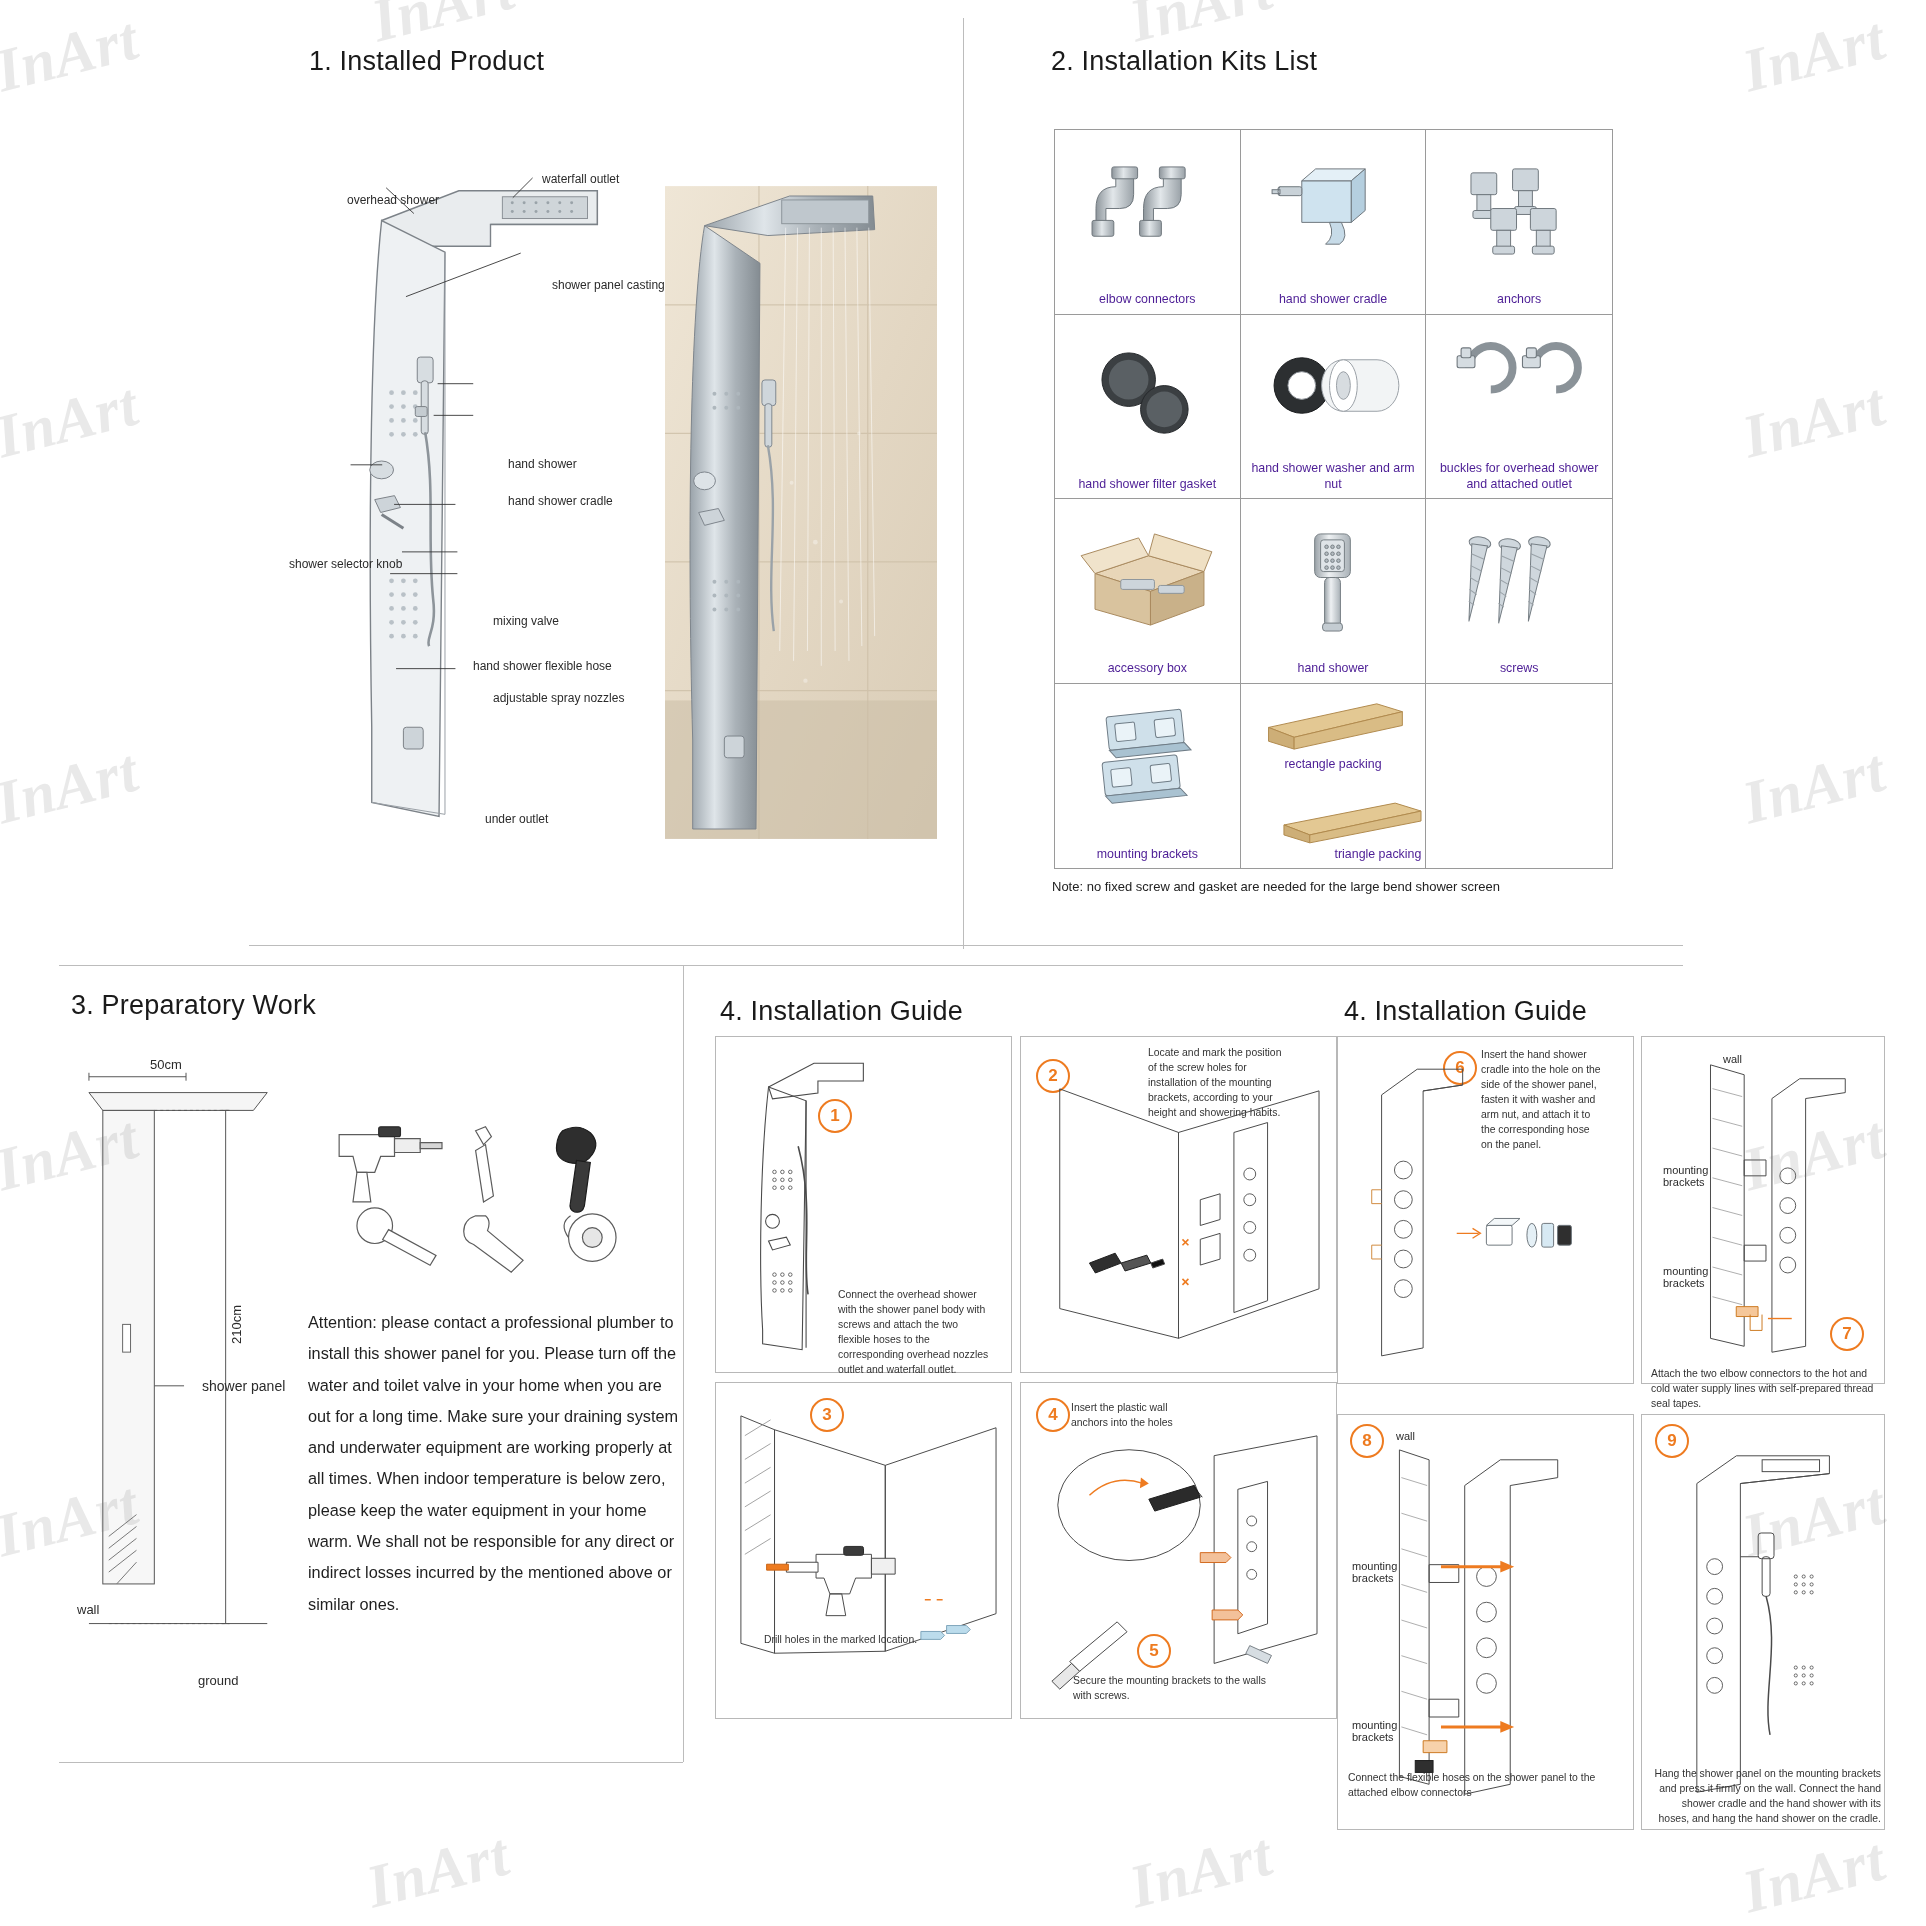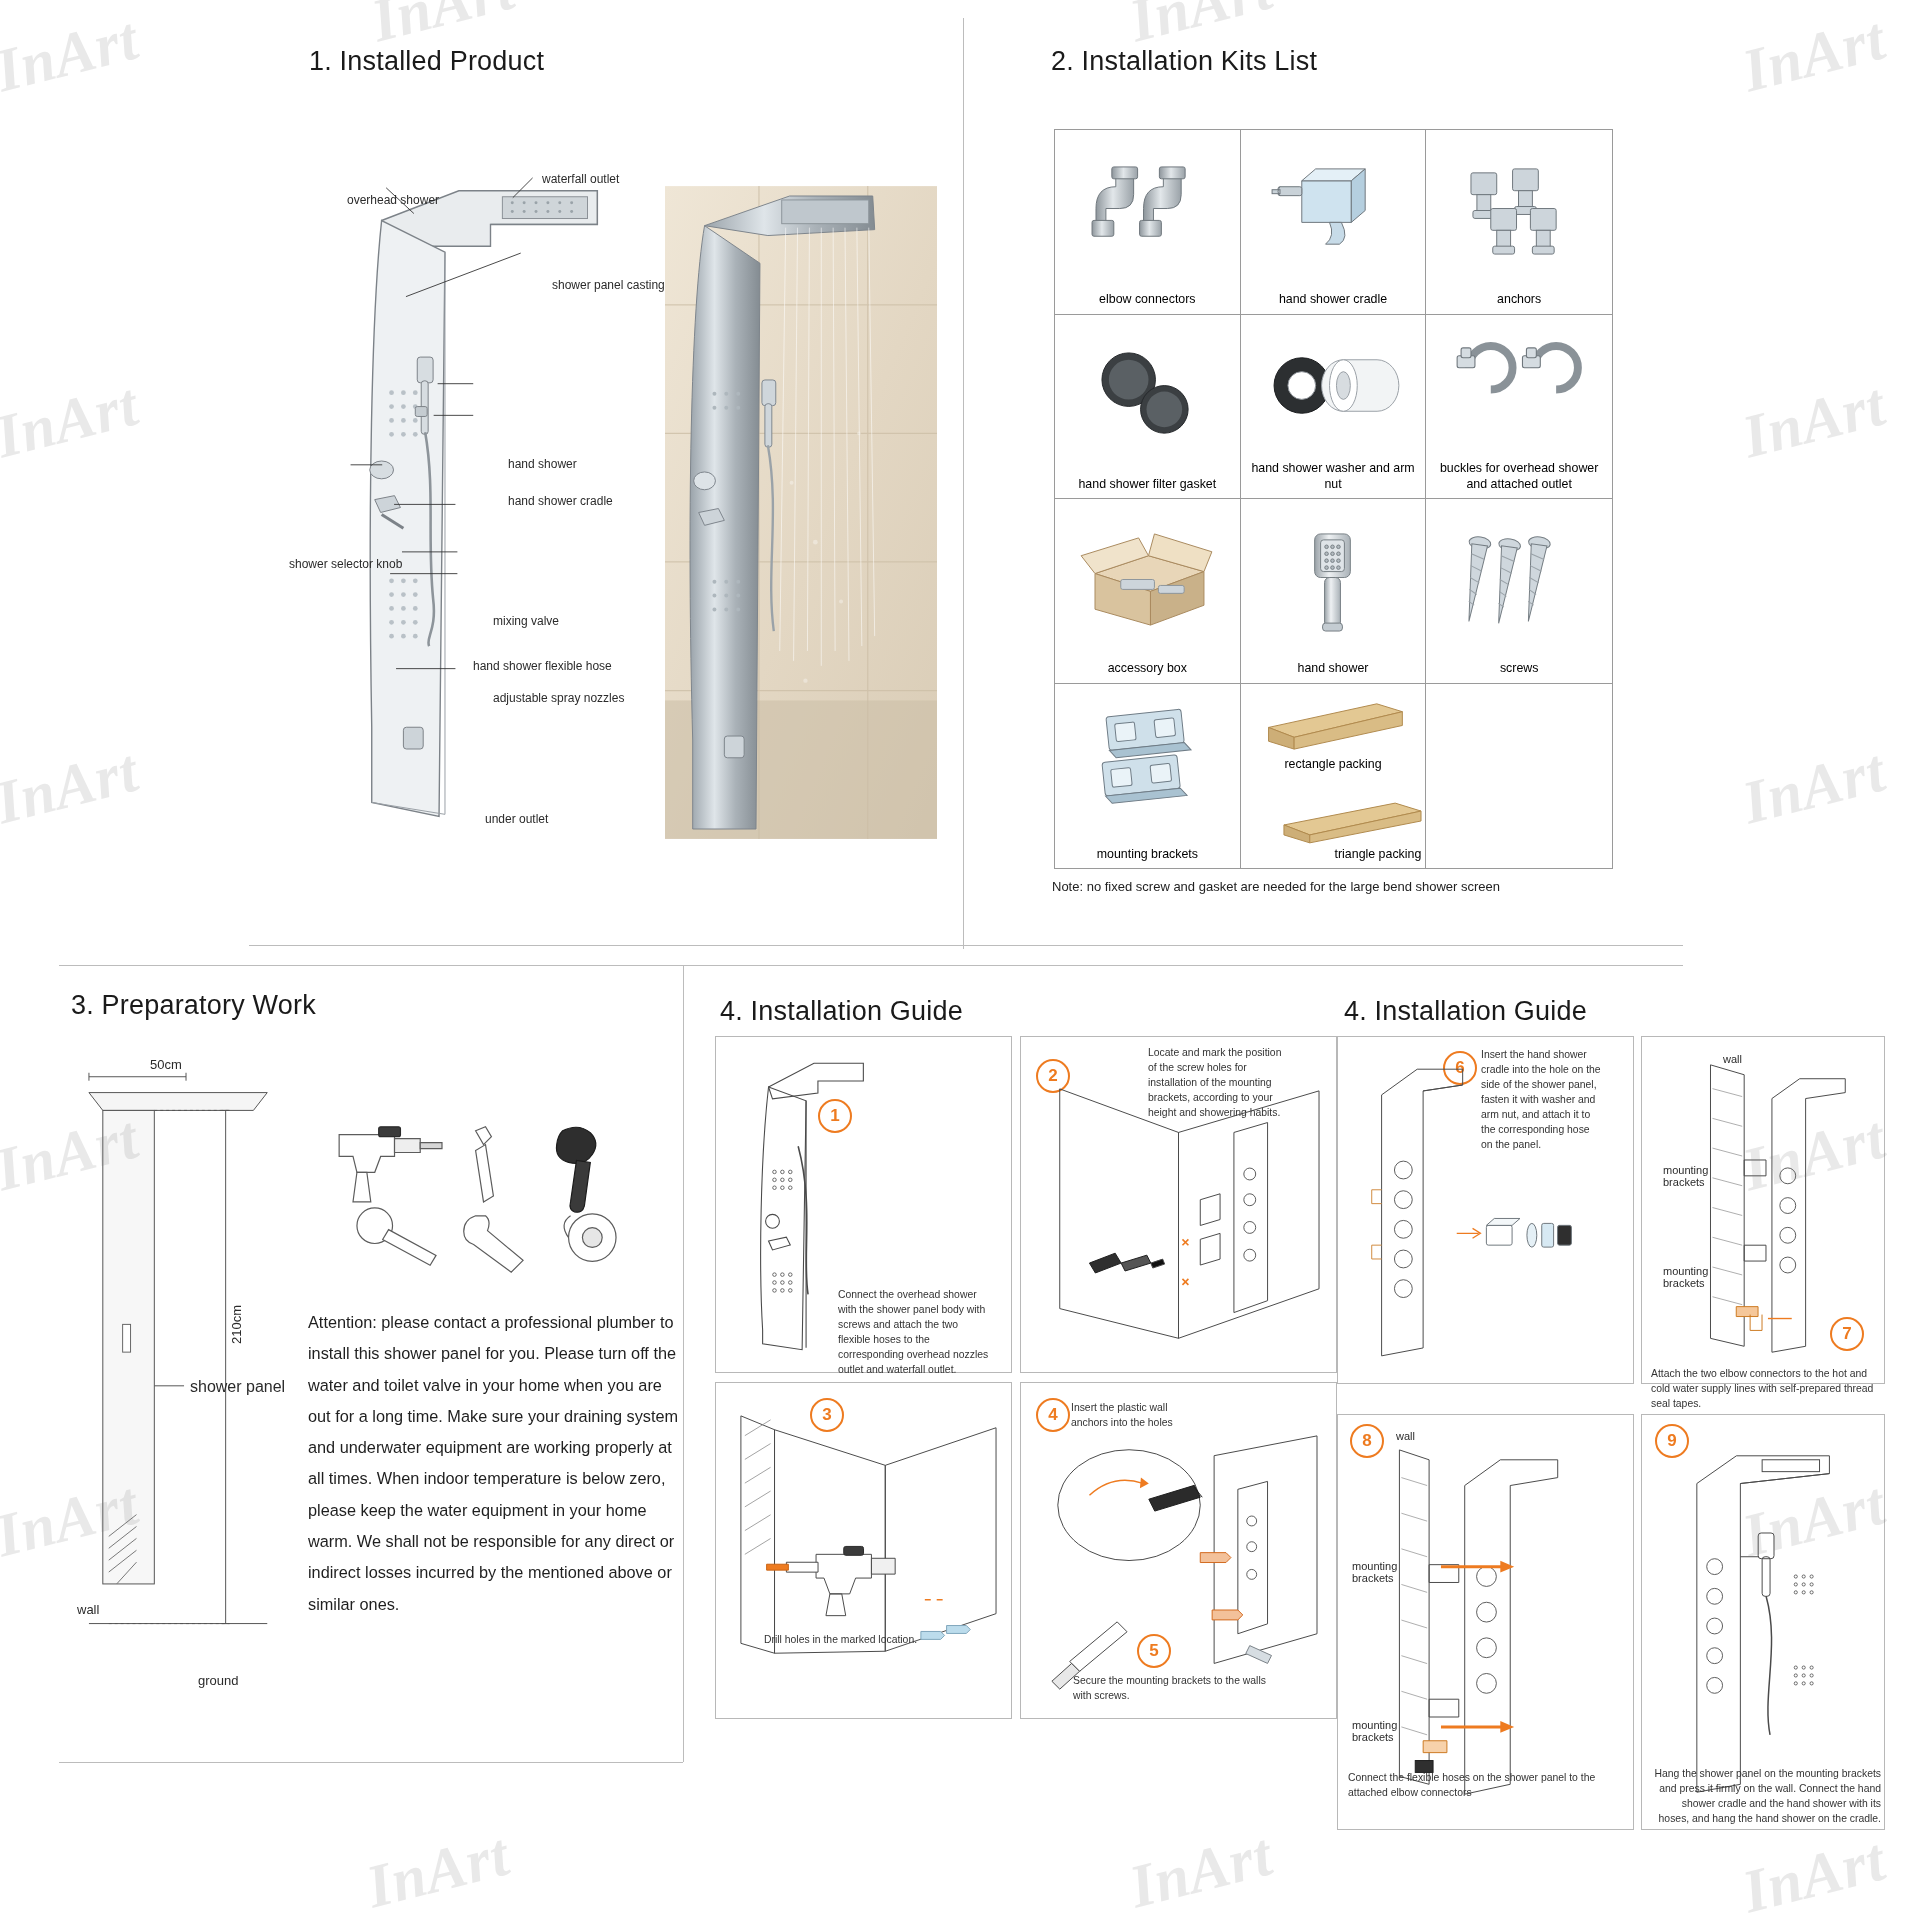--- a/index.html
+++ b/index.html
@@ -73,21 +73,21 @@
     padding-bottom:6px;
     box-sizing:border-box;
   }
   .kit-cell:nth-child(3n){border-right:none;}
   .kit-cell:nth-child(n+10){border-bottom:none;}
   .kit-art{flex:1;display:flex;align-items:center;justify-content:center;width:100%;}
   .kit-cap{
     font-size:12.4px;
     text-align:center;
     line-height:1.25;
-    color:#000000;
+    color:#4c1d95;
     padding:0 4px;
   }
   .kits-note{
     position:absolute;left:1052px;top:879px;
     font-size:13px;color:#222;
   }
 
   
   .attention{
     position:absolute;
@@ -613,21 +613,21 @@
         <line x1="30" y1="516" x2="58" y2="494"></line>
           <line x1="30" y1="528" x2="58" y2="506"></line>
         <line x1="38" y1="540" x2="58" y2="518"></line>
       </g>
 
       <line x1="76" y1="340" x2="106" y2="340" stroke="#555" stroke-width="1"></line>
     </svg>
   </div>
   <div class="lbl" style="left:150px;top:1057px;font-size:13px;">50cm</div>
   <div class="lbl" style="left:229px;top:1344px;font-size:13px;transform:rotate(-90deg);transform-origin:left top;">210cm</div>
-  <div class="lbl" style="left:190px;top:1378px;font-size:16px;">shower panel</div>
+  <div class="lbl" style="left:202px;top:1378px;font-size:14px;">shower panel</div>
   <div class="lbl" style="left:77px;top:1602px;font-size:13px;">wall</div>
   <div class="lbl" style="left:198px;top:1673px;font-size:13px;">ground</div>
 
   <div class="art" style="left:327px;top:1109px;">
     <svg width="317" height="178" viewBox="0 0 320 180">
       <g stroke="#5c5c5c" stroke-width="1.2" fill="#ffffff">
 
         <path d="M12 26 h56 v22 h-14 l-6 16 h-18 l-4 -16 h-14 z"></path>
         <path d="M68 30 h26 v14 h-26 z" fill="#eee"></path>
         <path d="M94 34 h22 v6 h-22 z" fill="#d6d6d6"></path>

